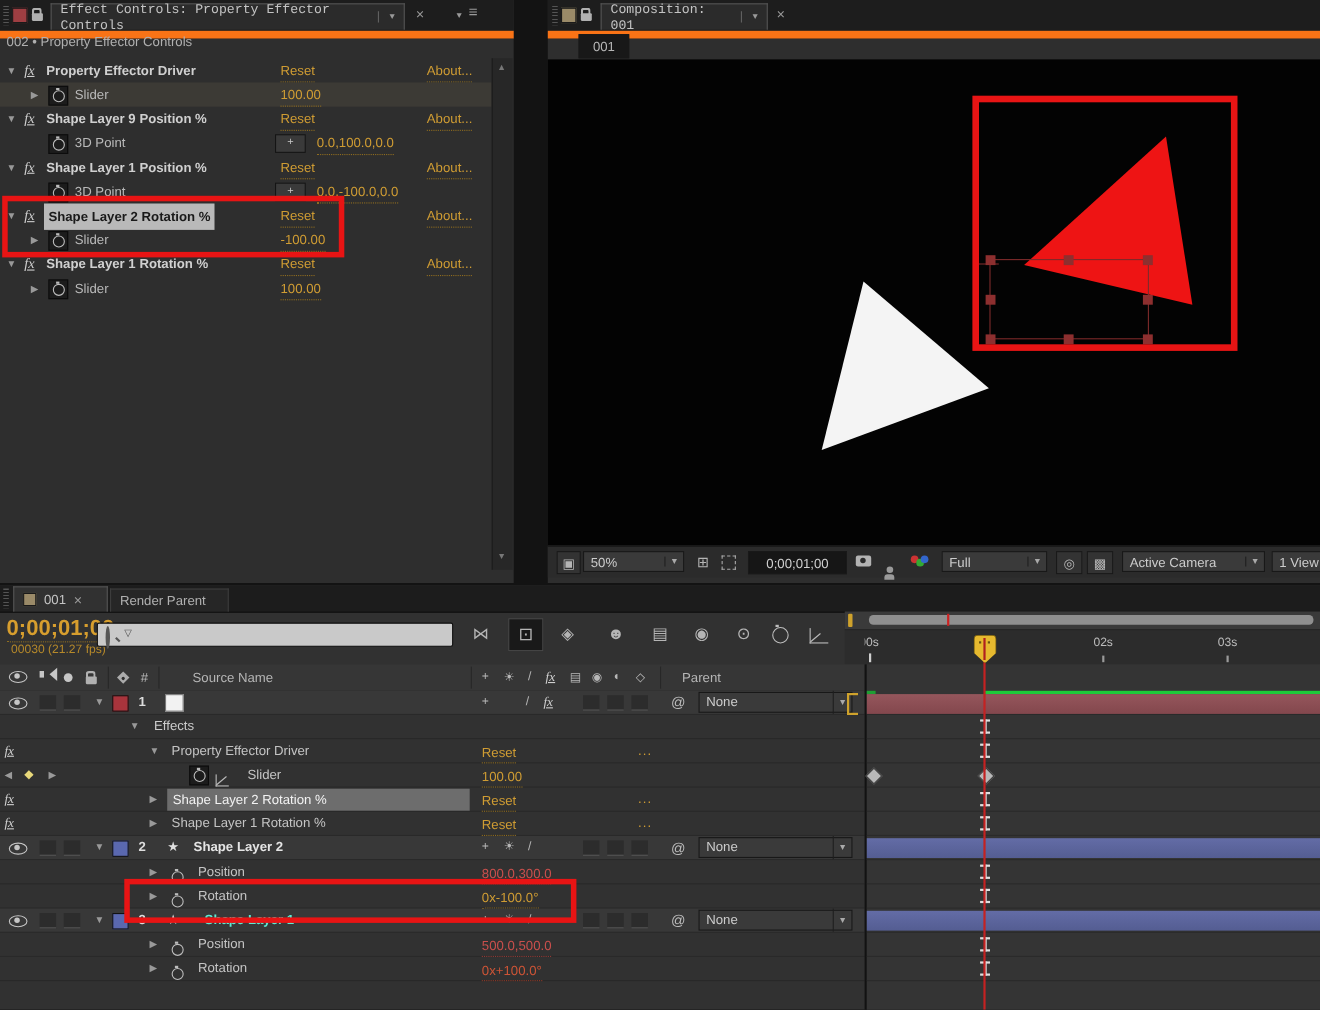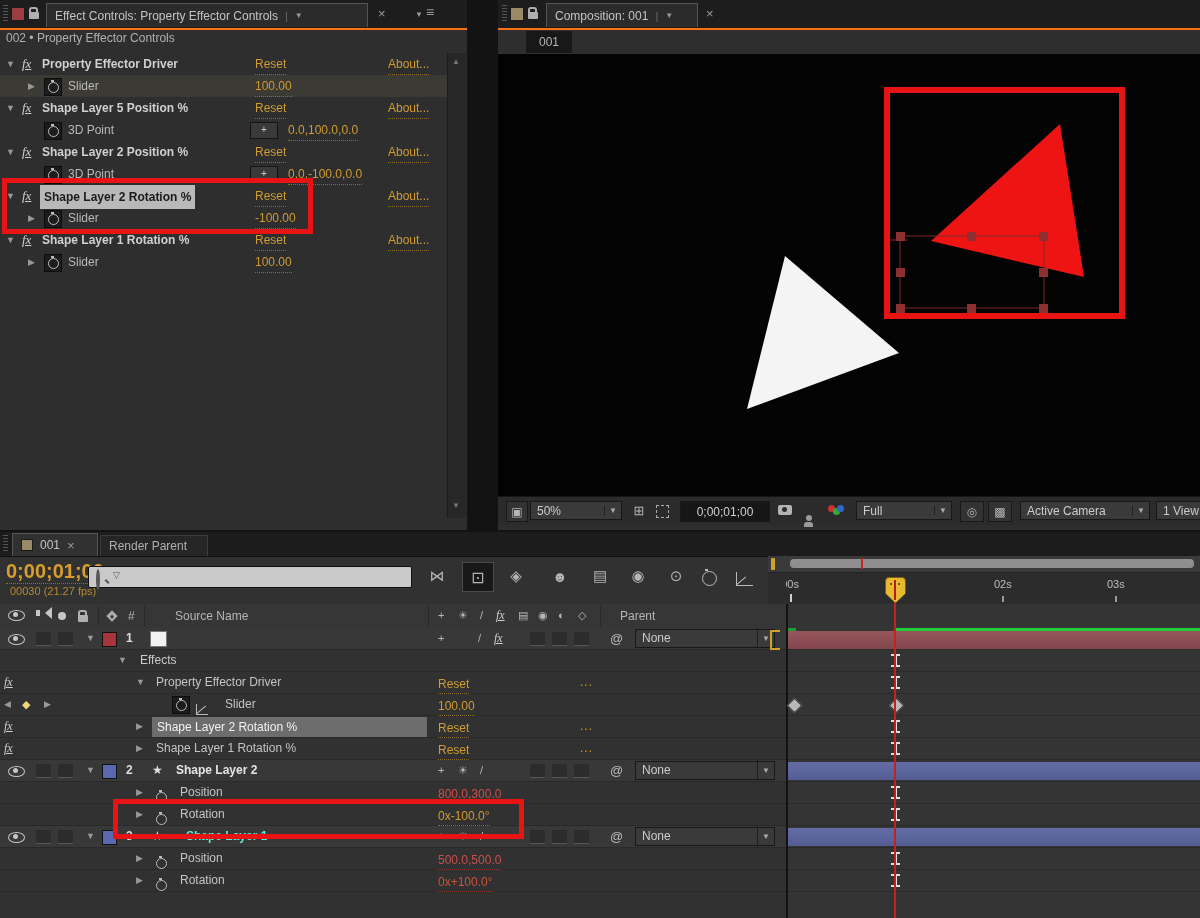--- a/index.html
+++ b/index.html
@@ -1,20 +1,20 @@
 <!DOCTYPE html>
 <html><head>
 <meta charset="utf-8">
 <style>
   html,body{margin:0;padding:0;}
   body{width:1200px;height:918px;background:#131313;position:relative;overflow:hidden;
        font-family:"Liberation Sans",sans-serif;color:#c8c8c8;-webkit-font-smoothing:antialiased;}
   .abs{position:absolute;}
   .panel{position:absolute;background:#2e2e2e;}
-  .tabbar{position:absolute;left:0;top:0;right:0;height:28px;background:#1d1d1d;border-bottom:2px solid #f97316;}
+  .tabbar{position:absolute;left:0;top:0;right:0;height:28px;background:#1d1d1d;border-bottom:7px solid #f97316;font-family:Liberation Mono, monospace;}
   .tab{position:absolute;top:3px;height:24px;background:#2b2b2b;border:1px solid #545454;border-bottom:none;
        font-size:12px;color:#c4c4c4;display:flex;align-items:center;padding:0 8px;gap:7px;box-sizing:border-box;}
   .tabsep{color:#6a6a6a;font-size:11px;}
   .tridn{font-size:8px;color:#9a9a9a;}
   .closex{font-size:13px;color:#9a9a9a;line-height:1;}
   .grip{width:5px;height:18px;background-image:repeating-linear-gradient(#555 0 1px,transparent 1px 3px);}
   .sq{width:12px;height:12px;border:1px solid #1a1a1a;}
   .lock{width:10px;height:7px;background:#b0b0b0;border-radius:1px;position:relative;}
   .lock::before{content:'';position:absolute;left:0px;top:-5px;width:5px;height:4px;border:2px solid #b0b0b0;border-bottom:none;border-radius:3px 3px 0 0;}
   
@@ -101,36 +101,36 @@
     <span class="tri" style="left:28px;">▶</span>
     <span class="swbox" style="left:44px;">
         <span class="sw"></span>
       </span>
     <span class="pname" style="left:68px;">Slider</span>
     <span class="oval" style="left:255px;">100.00</span>
   </div>
   <div class="ec-row" style="top:97px;">
     <span class="tri" style="left:6px;">▼</span>
     <span class="fxb" style="left:22px;">fx</span>
-    <span class="ename" style="left:42px;">Shape Layer 5 Position %</span>
+    <span class="ename" style="left:42px;">Shape Layer 9 Position %</span>
     <span class="olink" style="left:255px;">Reset</span>
     <span class="olink" style="left:388px;">About...</span>
   </div>
   <div class="ec-row" style="top:119px;">
     <span class="swbox" style="left:44px;">
         <span class="sw"></span>
       </span>
     <span class="pname" style="left:68px;">3D Point</span>
     <span class="xhairbtn" style="left:250px;">+</span>
     <span class="oval" style="left:288px;">0.0,100.0,0.0</span>
   </div>
   <div class="ec-row" style="top:141px;">
     <span class="tri" style="left:6px;">▼</span>
     <span class="fxb" style="left:22px;">fx</span>
-    <span class="ename" style="left:42px;">Shape Layer 2 Position %</span>
+    <span class="ename" style="left:42px;">Shape Layer 1 Position %</span>
     <span class="olink" style="left:255px;">Reset</span>
     <span class="olink" style="left:388px;">About...</span>
   </div>
   <div class="ec-row" style="top:163px;">
     <span class="swbox" style="left:44px;">
         <span class="sw"></span>
       </span>
     <span class="pname" style="left:68px;">3D Point</span>
     <span class="xhairbtn" style="left:250px;">+</span>
     <span class="oval" style="left:288px;">0.0,-100.0,0.0</span>

